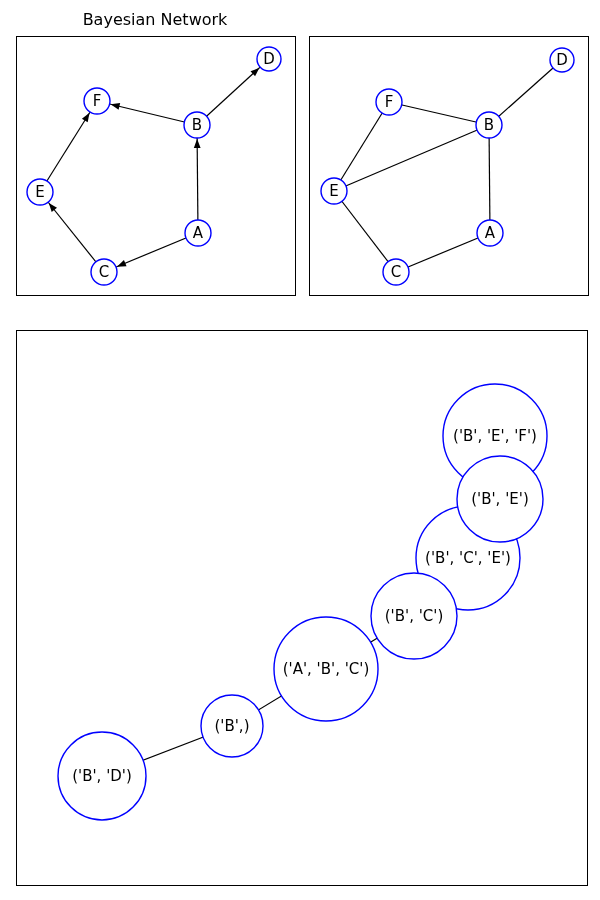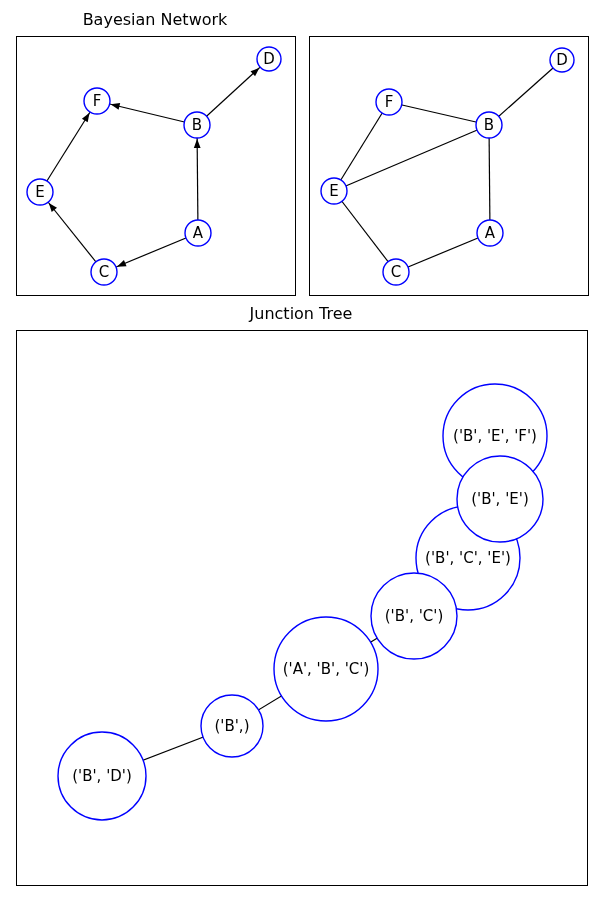--- a/index.html
+++ b/index.html
@@ -90,21 +90,20 @@
           <text x="179" y="88" text-anchor="middle" dominant-baseline="central" fill="#000000">B</text>
           <text x="86" y="235" text-anchor="middle" dominant-baseline="central" fill="#000000">C</text>
           <text x="252" y="23" text-anchor="middle" dominant-baseline="central" fill="#000000">D</text>
           <text x="24" y="154" text-anchor="middle" dominant-baseline="central" fill="#000000">E</text>
           <text x="79" y="65" text-anchor="middle" dominant-baseline="central" fill="#000000">F</text>
         </svg>
     </div>
   </div>
 
   <div class="subplot" style="left: 16px; top: 330px; width: 570px; height: 554px;">
-    <div class="title">Junction Tree</div>
     <div class="box">
       <svg width="570" height="554" viewBox="0 0 570 554">
           <line x1="478" y1="105" x2="483" y2="168" stroke="#000000" stroke-width="1.2"></line>
           <line x1="483" y1="168" x2="451" y2="227" stroke="#000000" stroke-width="1.2"></line>
           <line x1="451" y1="227" x2="397" y2="285" stroke="#000000" stroke-width="1.2"></line>
           <line x1="397" y1="285" x2="309" y2="338" stroke="#000000" stroke-width="1.2"></line>
           <line x1="309" y1="338" x2="215" y2="395" stroke="#000000" stroke-width="1.2"></line>
           <line x1="215" y1="395" x2="85" y2="445" stroke="#000000" stroke-width="1.2"></line>
           <circle cx="478" cy="105" r="52" fill="#ffffff" stroke="#0000ff" stroke-width="1.4"></circle>
           <circle cx="451" cy="227" r="52" fill="#ffffff" stroke="#0000ff" stroke-width="1.4"></circle>

